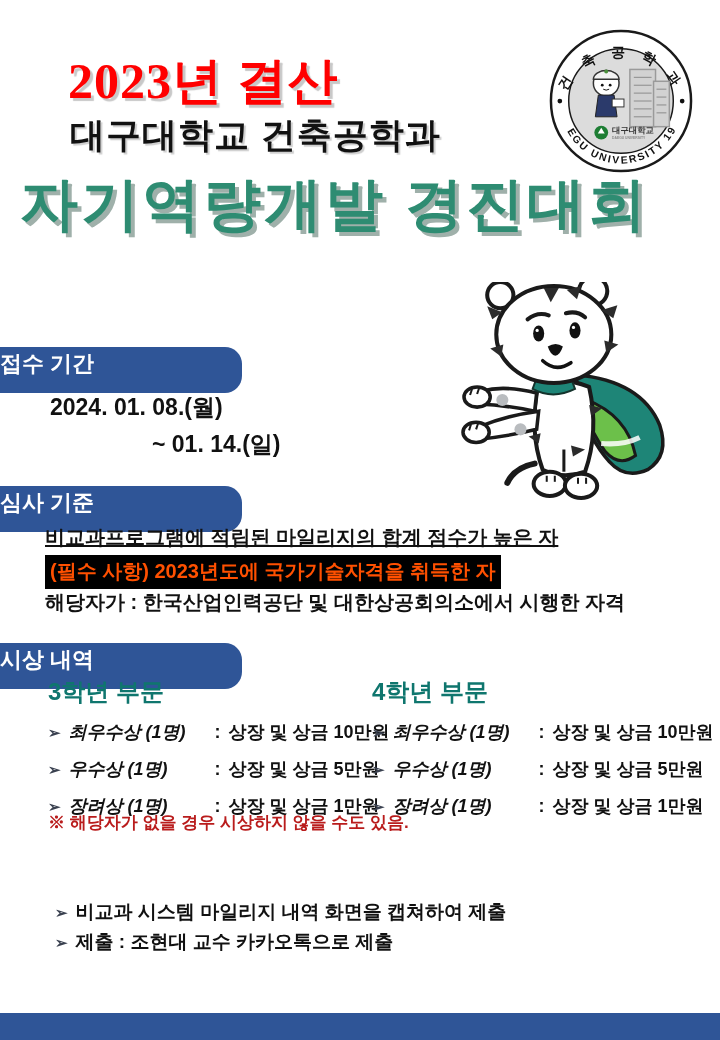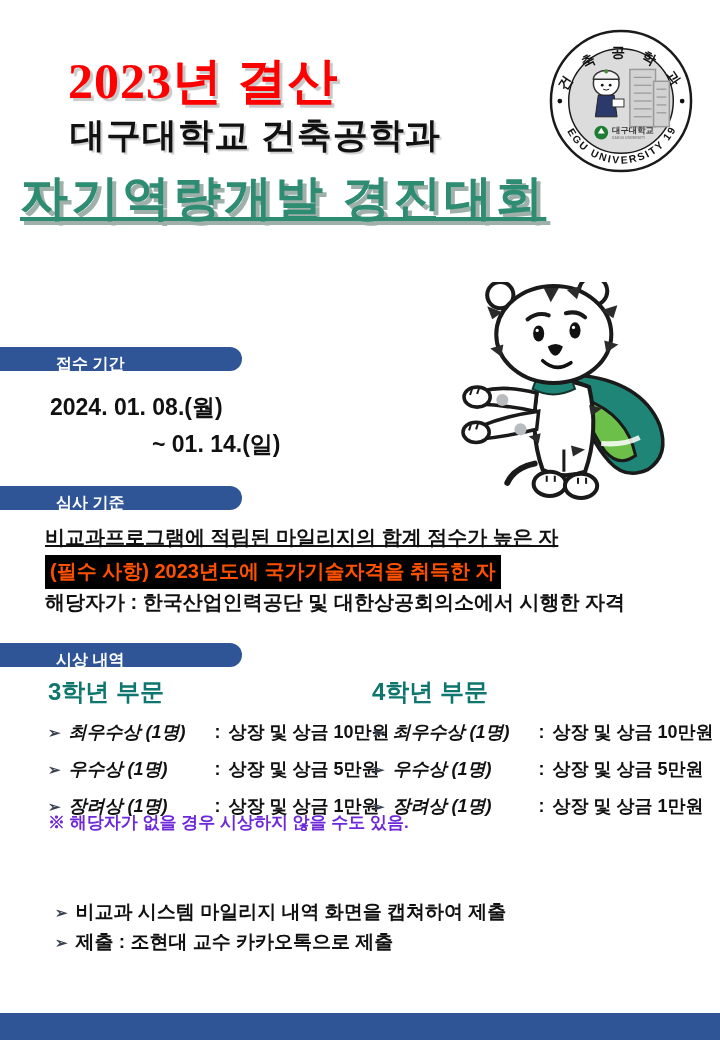--- a/index.html
+++ b/index.html
@@ -11,33 +11,32 @@
   
   .year-title{
     position:absolute;left:68px;top:48px;font-size:50px;letter-spacing:1px;
     color:#ff0000;text-shadow:3px 3px 1px #c8c8c8;white-space:nowrap;font-family:Liberation Serif, serif;
   }
   .dept-title{
     position:absolute;left:70px;top:112px;font-size:35px;color:#111;
     text-shadow:2px 2px 1px #cfcfcf;white-space:nowrap;letter-spacing:1px;
   }
   .main-title{
-    position:absolute;left:20px;top:166px;font-size:48px;font-weight:800;
+    position:absolute;left:20px;top:166px;font-size:58px;font-weight:800;
     color:#2E8C72;letter-spacing:3px;white-space:nowrap;
     text-shadow:4px 4px 0 #9fb0aa;
-    text-decoration:underline;
   }
   
   .logo{position:absolute;left:543px;top:28px;width:156px;height:148px;}
   .mascot{position:absolute;left:448px;top:282px;width:256px;height:222px;}
   
   .bar{
-    position:absolute;left:0;width:242px;height:24px;background:#2F5597;
-    border-radius:0 17px 17px 0;color:#ffffff;font-size:16px;
-    line-height:34px;padding-left:56px;box-sizing:border-box;white-space:nowrap;
+    position:absolute;left:0;width:242px;height:46px;background:#2F5597;
+    border-radius:0 17px 17px 0;color:#ffffff;font-size:22px;
+    line-height:34px;box-sizing:border-box;white-space:nowrap;
   }
   .bar.period{top:347px;}
   .bar.criteria{top:486px;}
   .bar.awards{top:643px;}
   .bar.contact{top:861px;}
   
   .txt{position:absolute;white-space:nowrap;}
   .period-l1{left:50px;top:392px;font-size:23px;}
   .period-l2{left:152px;top:429px;font-size:23px;}
   .crit-l1{left:45px;top:524px;font-size:20px;text-decoration:underline;}
@@ -48,21 +47,21 @@
   .crit-l3{left:45px;top:589px;font-size:20px;}
   
   .aw-col{position:absolute;top:676px;width:330px;}
   .aw-col.c0{left:48px;}
   .aw-col.c1{left:372px;}
   .aw-head{font-size:24px;color:#0f766e;margin:0 0 12px 0;white-space:nowrap;}
   .aw-item{display:flex;align-items:baseline;font-size:18px;margin-bottom:13px;white-space:nowrap;}
   .arrow{font-size:15px;color:#3a4150;margin-right:8px;}
   .aw-label{min-width:146px;display:inline-block;font-style:italic;}
   .aw-colon{margin:0 8px 0 0;}
-  .aw-note{left:48px;top:811px;font-size:17px;color:#6d28d9;}
+  .aw-note{left:48px;top:811px;font-size:17px;color:#b91c1c;}
   
   .ct-item{position:absolute;left:55px;font-size:19px;white-space:nowrap;display:flex;align-items:baseline;}
   .ct-0{top:899px;}
   .ct-1{top:929px;}
   
   .footer-bar{position:absolute;left:0;bottom:0;width:720px;height:27px;background:#2F5597;}
 </style>
 </head>
 <body>
 

